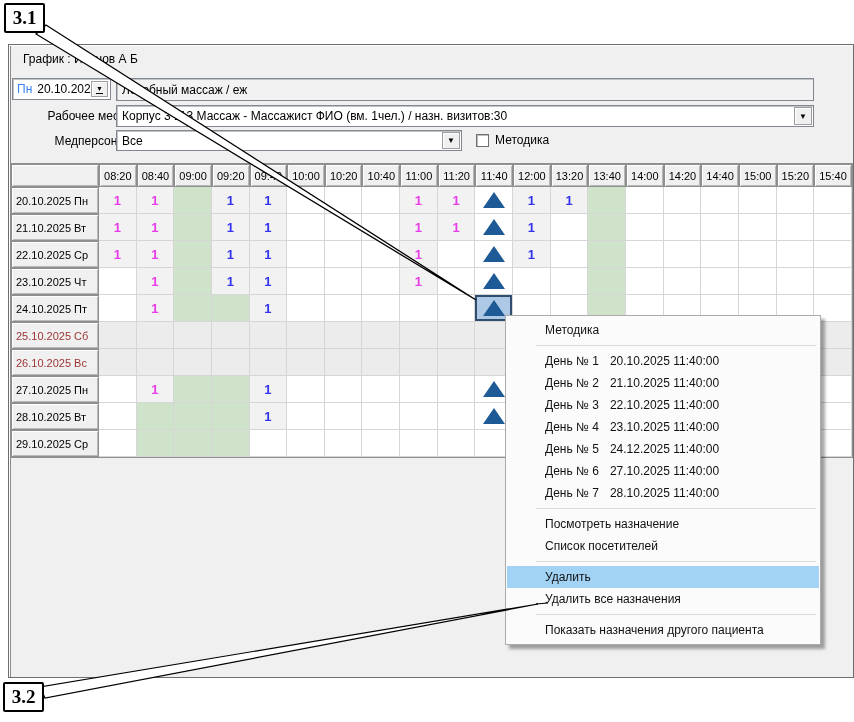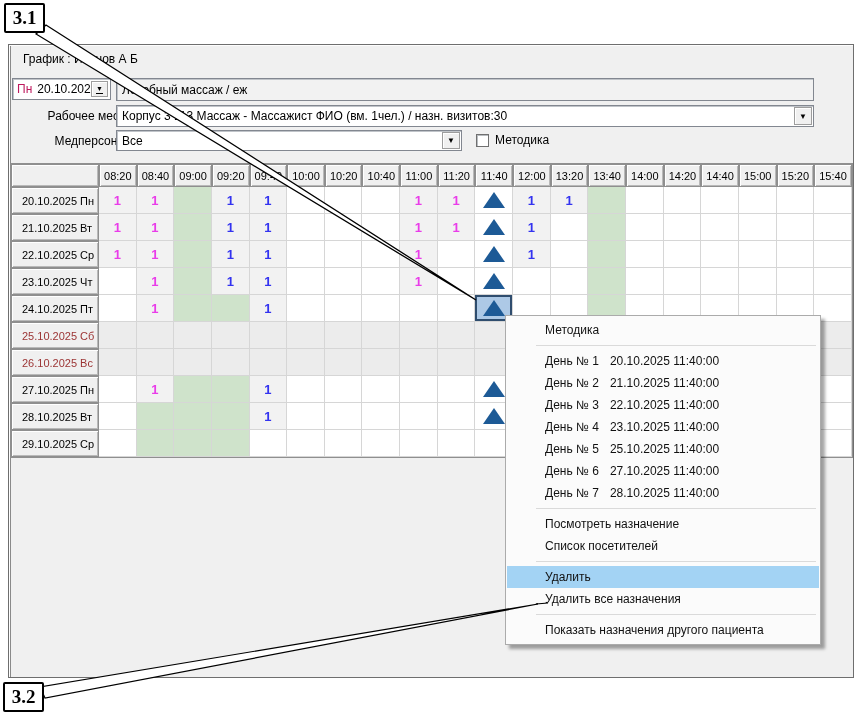--- a/index.html
+++ b/index.html
@@ -17,21 +17,21 @@
   #leaders { position:absolute; left:0; top:0; width:854px; height:722px; z-index:20; pointer-events:none; }
 
   
   #panel { position:absolute; left:8px; top:44px; width:846px; height:634px; background:#f0f0f0;
     border:1px solid #6e6e6e; box-shadow: inset 1px 1px 0 #fdfdfd, inset 2px 0 0 #8a8a8a; z-index:1; }
   #panel-title { position:absolute; left:14px; top:7px; font-size:12px; color:#000; }
 
   .sunken { border:1px solid #828790; box-shadow: inset 1px 1px 0 #c0c4c9; background:#fff; }
   #date-combo { position:absolute; left:3px; top:33px; width:99px; height:22px;
     display:flex; align-items:center; font-size:12px; padding-left:4px; background:#fff; }
-  #date-day { color:#be185d; margin-right:5px; }
+  #date-day { color:#3b82f6; margin-right:5px; }
   #date-drop { position:absolute; right:2px; top:2px; width:17px; height:16px; background:#f0f0f0;
     border:1px solid #9d9d9d; box-shadow: inset 1px 1px 0 #fff; display:flex; align-items:center; justify-content:center; }
   #date-drop span { font-size:7px; line-height:7px; border-bottom:1px solid #000; padding-bottom:1px; color:#000; }
 
   #service-field { position:absolute; left:107px; top:33px; width:698px; height:23px;
     background:#f2f2f2; display:flex; align-items:center; font-size:12px; padding-left:5px; }
 
   .form-label { position:absolute; left:28px; width:94px; text-align:right; font-size:12px; color:#000; }
   .combo { position:absolute; background:#fff; display:flex; align-items:center;
     font-size:12px; padding-left:5px; }
@@ -49,21 +49,21 @@
     box-shadow: inset 1px 1px 0 #b8bcc0; margin-right:6px; }
 
   
   #grid { position:absolute; left:1px; top:118px; display:grid;
     grid-template-columns: 88px repeat(20, 37.65px);
     grid-template-rows: 23px repeat(10, 27px);
     border:1px solid #8f8f8f; background:#fff; }
   .hcell { background:#f0f0f0; border:1px solid #8f8f8f;
     box-shadow: inset 1px 1px 0 #fff, inset -1px -1px 0 #b9b9b9;
     display:flex; align-items:center; justify-content:center; font-size:11px; color:#000; }
-  .rhead { justify-content:flex-start; padding-left:10px; font-size:11px; white-space:nowrap; overflow:hidden; }
+  .rhead { justify-content:flex-start; padding-left:4px; font-size:11px; white-space:nowrap; overflow:hidden; }
   .dcell { background:#fff; border-right:1px solid #d6d6d6; border-bottom:1px solid #d6d6d6;
     display:flex; align-items:center; justify-content:center;
     font-size:13px; font-weight:bold; position:relative; }
   .dcell.val { background:#f2f2f2; }
   .dcell.m { color:var(--magenta); }
   .dcell.b { color:var(--blue); }
   .dcell.g { background:var(--green); }
   .dcell.wk { background:var(--weekend-bg); }
   .rhead.wk-txt { color:var(--weekend-text); background:#f0f0f0; }
   .tri { width:0; height:0; border-left:11px solid transparent; border-right:11px solid transparent;
@@ -394,21 +394,21 @@
     <div class="menu-item">
       <span class="mi-label">День № 3</span>
       <span class="mi-value">22.10.2025 11:40:00</span>
     </div>
     <div class="menu-item">
       <span class="mi-label">День № 4</span>
       <span class="mi-value">23.10.2025 11:40:00</span>
     </div>
     <div class="menu-item">
       <span class="mi-label">День № 5</span>
-      <span class="mi-value">25.10.2025 11:40:00</span>
+      <span class="mi-value">24.12.2025 11:40:00</span>
     </div>
     <div class="menu-item">
       <span class="mi-label">День № 6</span>
       <span class="mi-value">27.10.2025 11:40:00</span>
     </div>
     <div class="menu-item">
       <span class="mi-label">День № 7</span>
       <span class="mi-value">28.10.2025 11:40:00</span>
     </div>
     <div class="menu-sep"></div>

